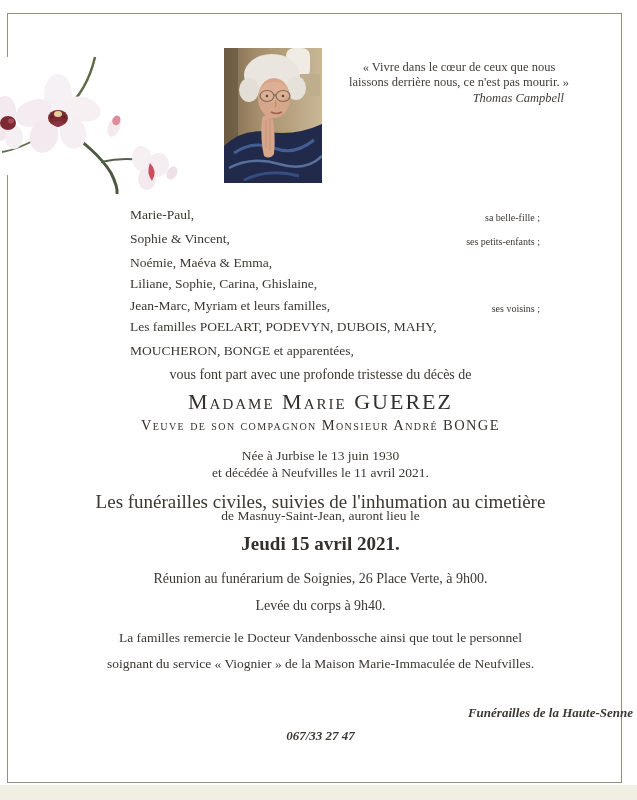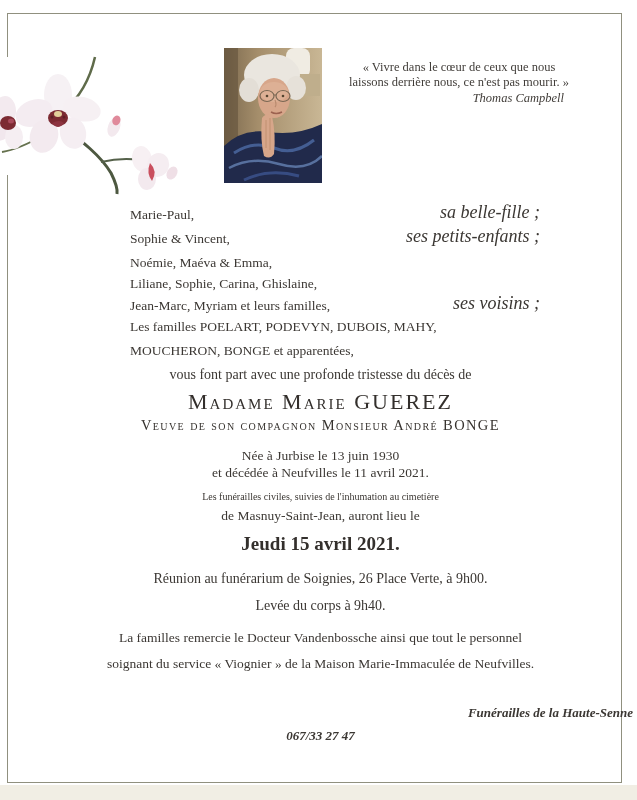--- a/index.html
+++ b/index.html
@@ -19,32 +19,32 @@
   .portrait{position:absolute;left:224px;top:48px;width:98px;height:135px;}
 
   .quote{position:absolute;left:348px;top:60px;width:222px;text-align:center;
          font-size:12.5px;line-height:15px;color:#413d39;}
   .quote .author{display:block;text-align:right;font-style:italic;padding-right:6px;margin-top:1px;}
 
   .relatives{position:absolute;left:130px;top:199px;width:410px;}
   .rel-row{display:flex;justify-content:space-between;align-items:flex-end;
            font-size:13.5px;height:24px;}
   .rel-row .rel-names{white-space:nowrap;}
-  .rel-row .rel-label{font-style:italic;font-size:18px;white-space:nowrap;}
+  .rel-row .rel-label{font-size:10px;white-space:nowrap;}
   .rel-row.r4,.rel-row.r6{height:21px;}
   .rel-row.r5{height:22px;}
 
   .announce{position:absolute;left:8px;top:0;width:625px;text-align:center;}
   .announce div{position:absolute;left:0;width:100%;}
   .intro      {top:367px;font-size:14px;}
   .name       {top:389px;font-size:22px;font-variant:small-caps;letter-spacing:2px;color:#332f2c;}
   .subtitle   {top:417px;font-size:14.5px;font-variant:small-caps;letter-spacing:1.4px;color:#37332f;}
   .born       {top:448px;font-size:13.5px;}
   .died       {top:465px;font-size:13.5px;}
-  .funeral1   {top:491px;font-size:10px;}
+  .funeral1   {top:491px;font-size:19px;}
   .funeral2   {top:508px;font-size:13.5px;}
   .date       {top:533px;font-size:19px;font-weight:bold;color:#332f2c;text-align:center;}
   .meeting    {top:571px;font-size:14px;}
   .levee      {top:598px;font-size:14px;}
   .thanks1    {top:630px;font-size:13.5px;}
   .thanks2    {top:656px;font-size:13.5px;}
   .home       {top:705px;font-size:13px;font-style:italic;font-weight:bold;text-align:right;}
   .phone      {top:728px;font-size:13px;font-style:italic;font-weight:bold;}
 </style>
 </head>

